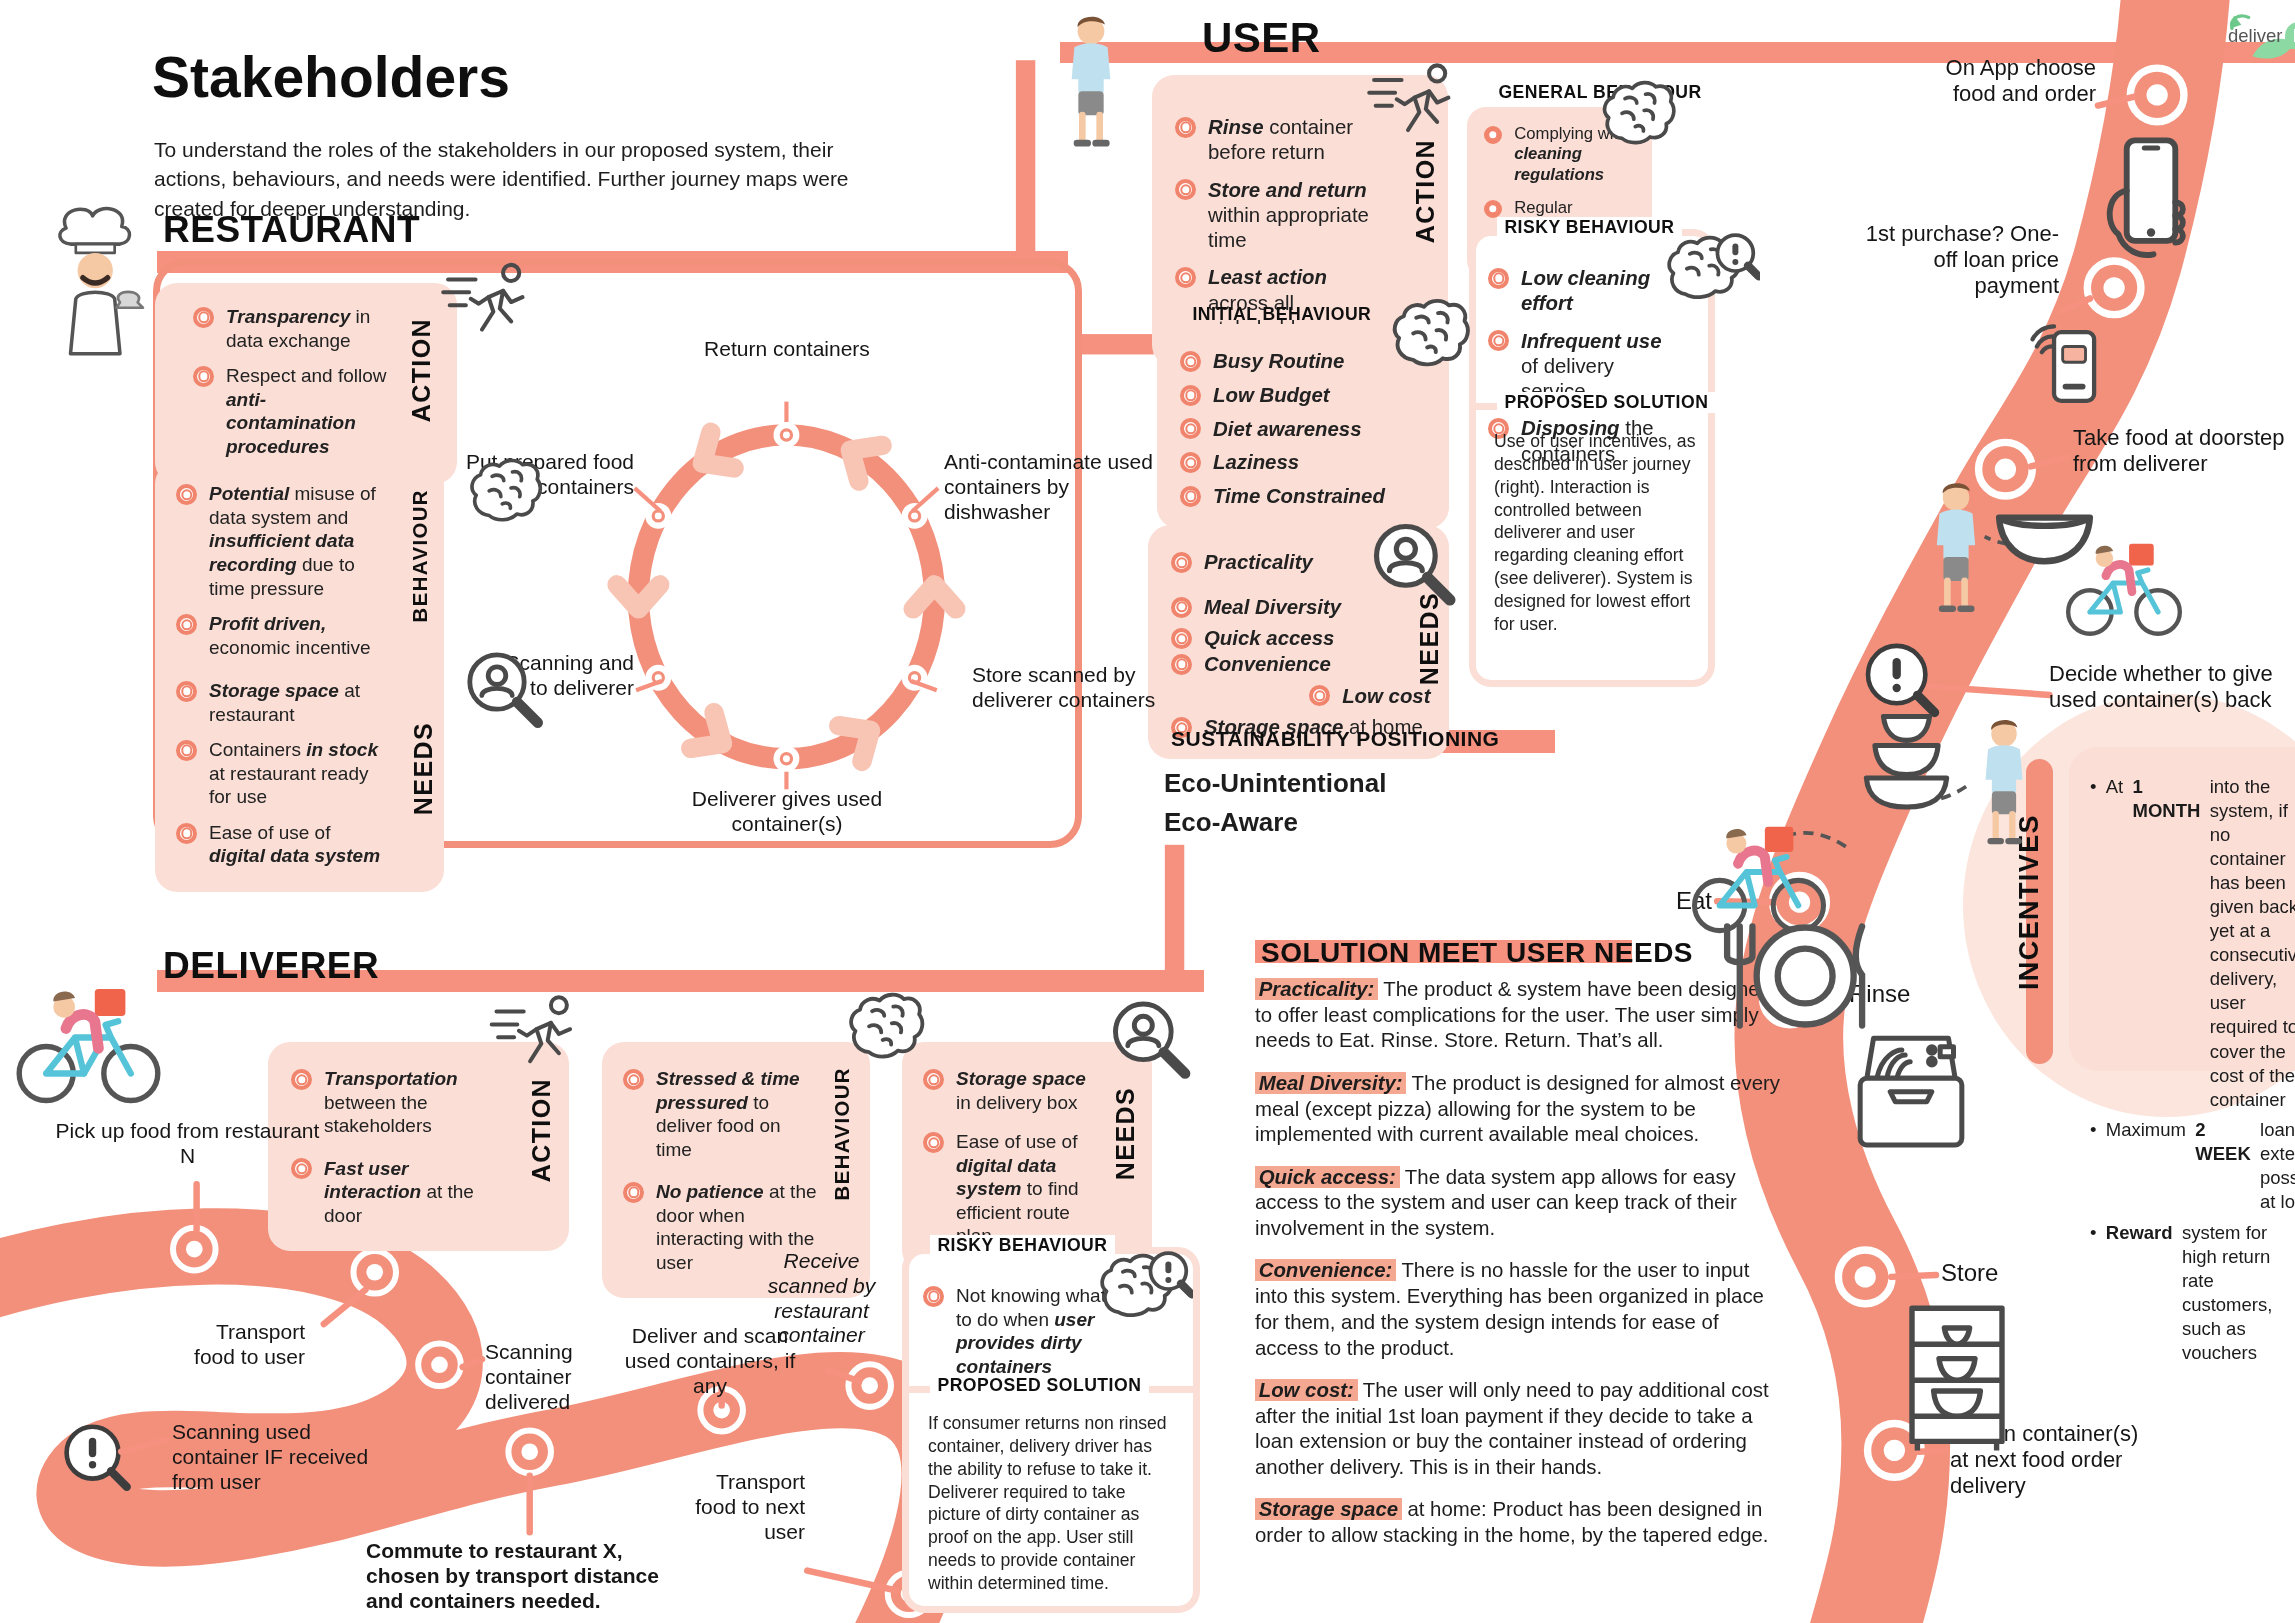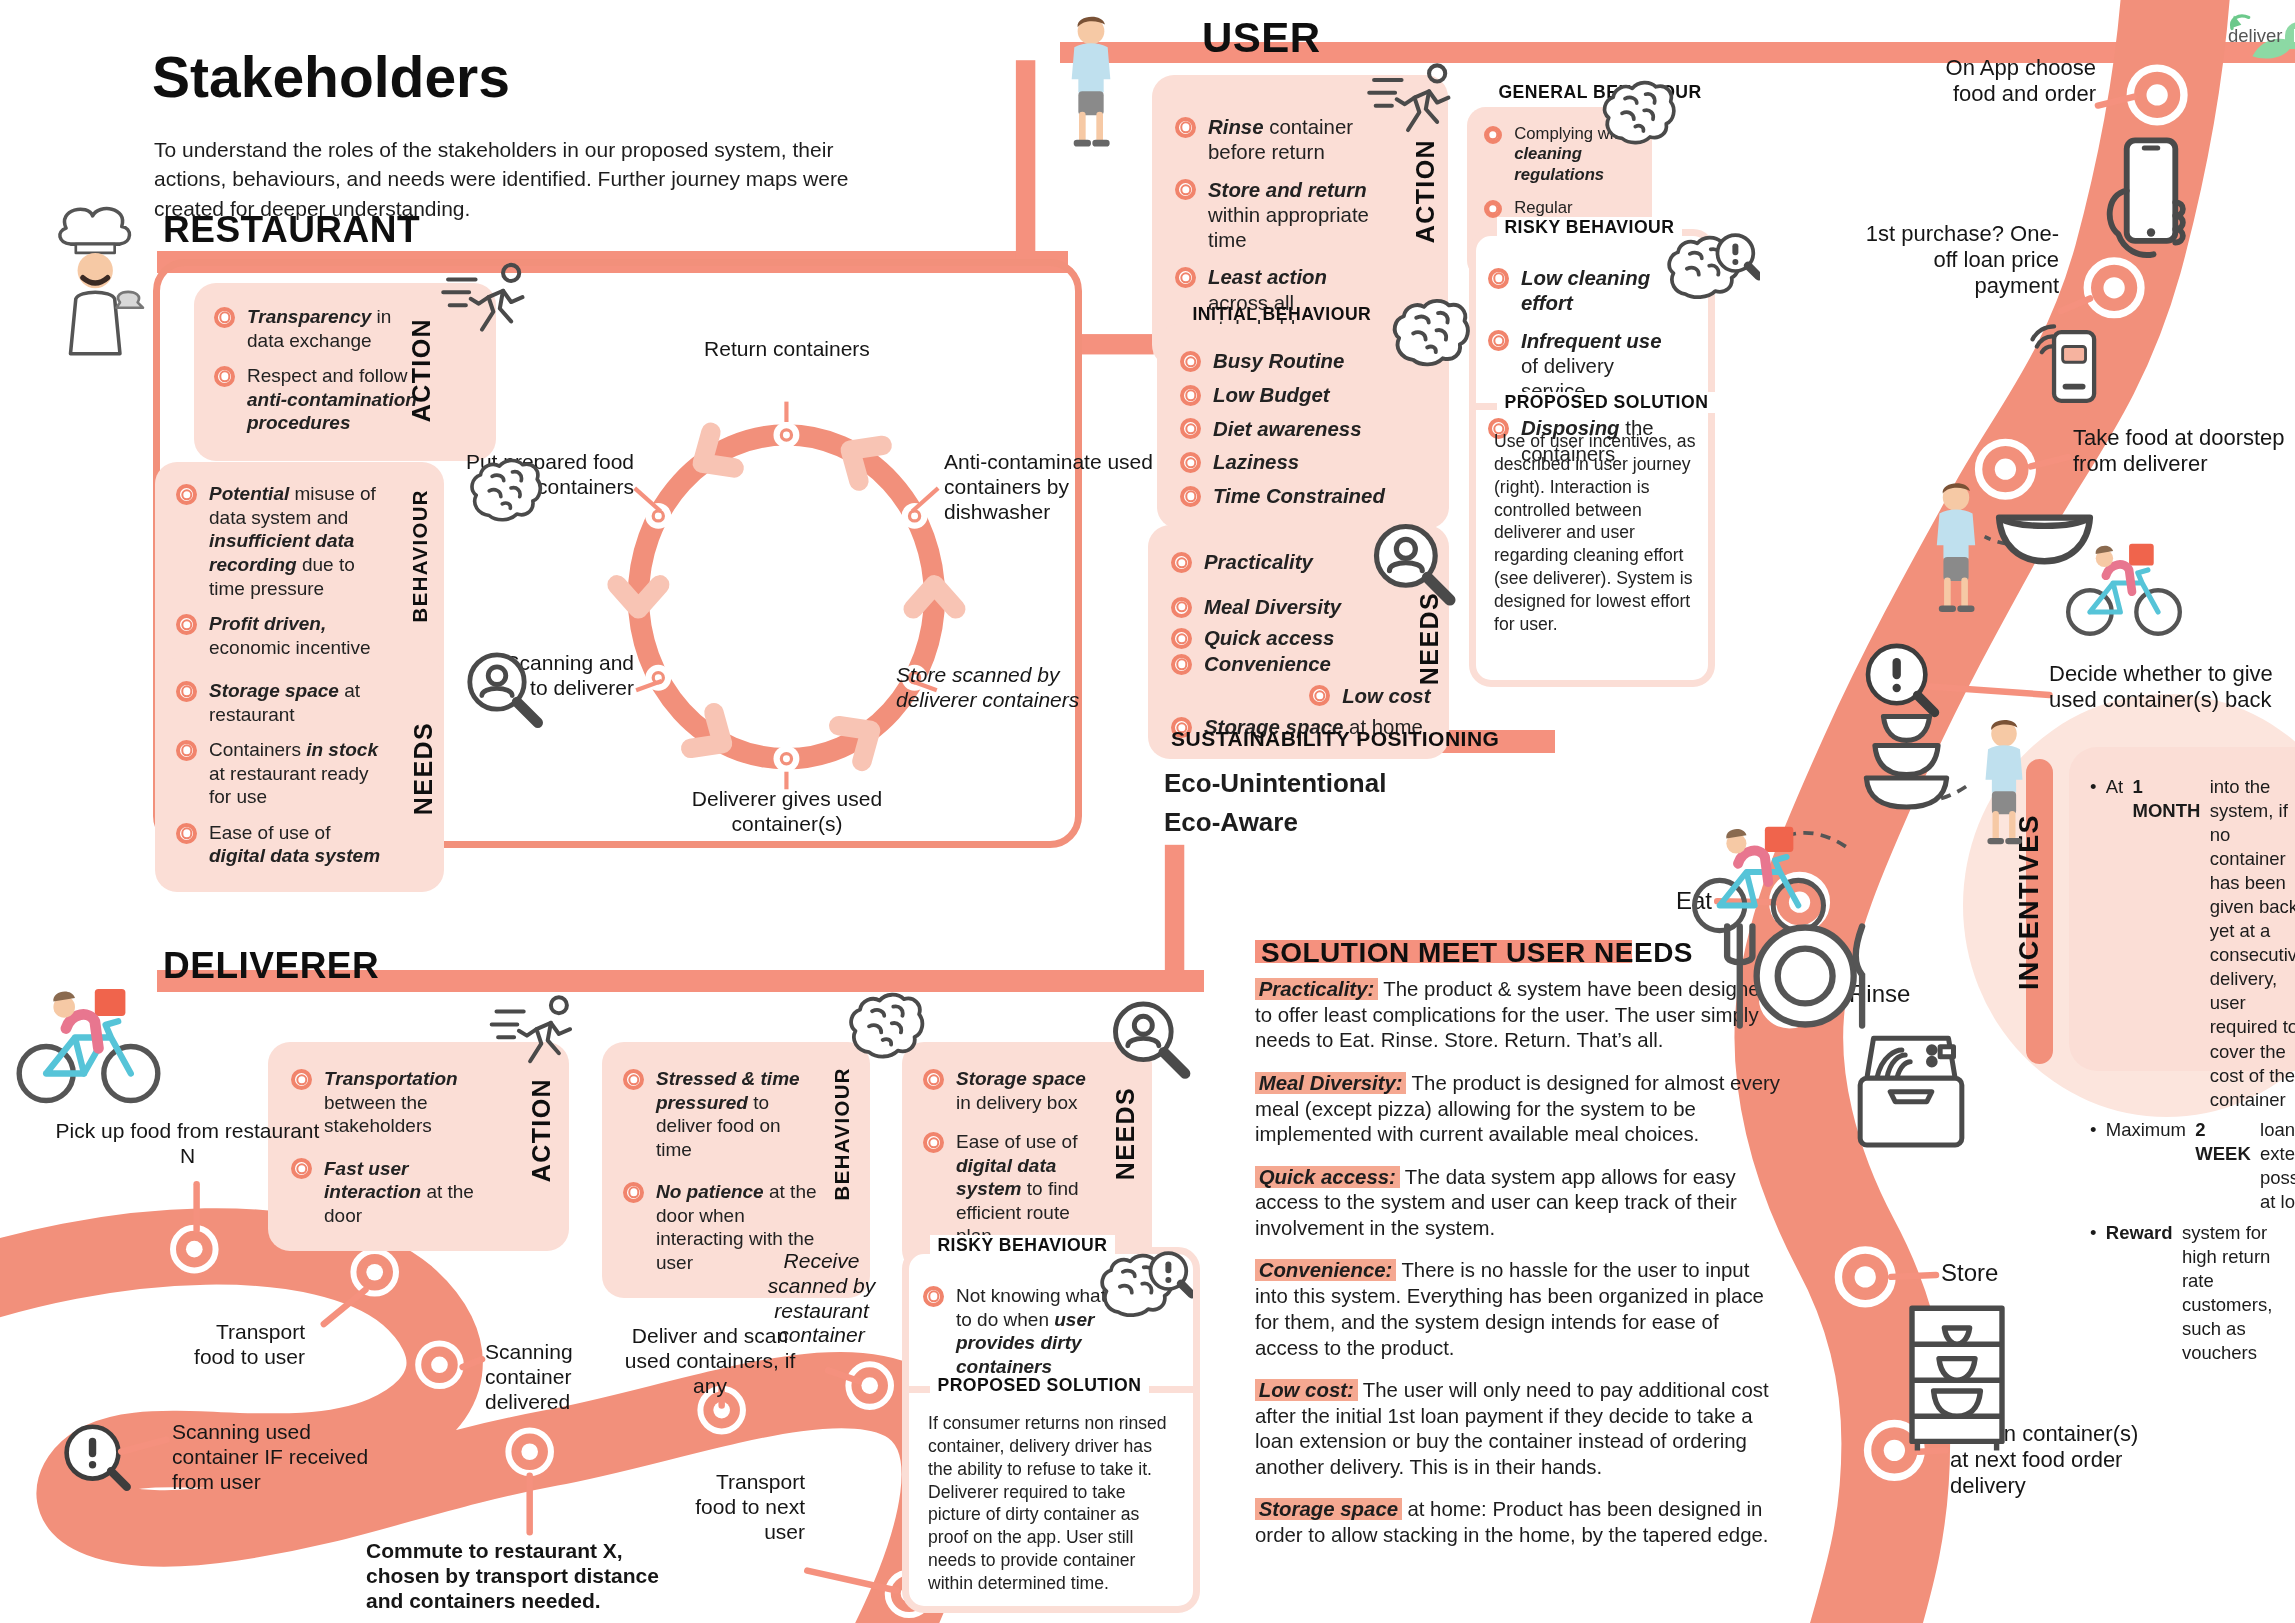--- a/index.html
+++ b/index.html
@@ -245,21 +245,21 @@
         <path d="M25 30 C15 8 50 2 55 16 C62 2 95 6 88 28 C100 30 100 46 86 48 L30 48 C16 46 14 34 25 30 Z" fill="#fff" stroke="#555" stroke-width="4"></path>
         <rect x="36" y="48" width="44" height="10" fill="#fff" stroke="#555" stroke-width="3"></rect>
         <circle cx="58" cy="78" r="20" fill="#F6C9A5"></circle>
         <path d="M44 86 Q58 98 72 86" stroke="#3a2a24" stroke-width="6" fill="none"></path>
         <path d="M30 172 L36 110 C40 100 76 100 80 110 L86 172 Z" fill="#fff" stroke="#555" stroke-width="4"></path>
         <path d="M86 114 C74 98 116 98 106 114 L112 120 L82 120 Z" fill="#d8d8d8" stroke="#777" stroke-width="3"></path>
       </g>
     </svg>
   </div>
 
-  <div class="box" style="left:155px; top:283px; width:302px; padding:22px 69px 14px 20px;margin-left:39px;">
+  <div class="box" style="left:155px; top:283px; width:302px; padding:22px 69px 14px 38px;">
     <div class="bullets">
       <div class="bullet">
           <span class="dot"></span>
           <span class="btext"><span class="seg-b">Transparency</span><span> in data exchange</span></span>
         </div>
       <div class="bullet">
           <span class="dot"></span>
           <span class="btext"><span>Respect and follow </span><span class="seg-b">anti-contamination procedures</span></span>
         </div>
     </div>
@@ -324,21 +324,21 @@
           <path d="M26 62 C26 50 64 50 64 62"></path>
           <path d="M70 70 L96 96" stroke-width="13"></path>
     </g>
       </svg>
   </div>
 
   <div class="jlabel t-c" style="left:669px; top:337px; width:236px;">Return containers</div>
   <div class="jlabel t-r" style="left:463px; top:450px; width:171px;">Put prepared food in containers</div>
   <div class="jlabel" style="left:944px; top:450px; width:213px;">Anti-contaminate used containers by dishwasher</div>
   <div class="jlabel t-r" style="left:481px; top:651px; width:153px;">Scanning and give to deliverer</div>
-  <div class="jlabel" style="left:896px; top:663px; width:185px;font-style:italic;">Store scanned by deliverer containers</div>
+  <div class="jlabel" style="left:972px; top:663px; width:185px;">Store scanned by deliverer containers</div>
   <div class="jlabel t-c" style="left:685px; top:787px; width:204px;">Deliverer gives used container(s)</div>
 
   <div class="heading" style="left:1202px; top:14px; font-size:42px;">USER</div>
   <div class="icon" style="left:1061px; top:11px; width:60px; height:143px;">
     <svg viewBox="0 0 90 210">
         <g stroke-linecap="round">
       <circle cx="45" cy="28" r="20" fill="#F6C9A5"></circle>
       <path d="M25 22 C22 4 62 0 66 18 C56 12 34 10 25 22 Z" fill="#7a5236"></path>
       <path d="M20 52 C34 44 56 44 70 52 L74 100 L64 100 L64 120 L26 120 L26 100 L16 100 Z" fill="#BFE0EE"></path>
       <rect x="26" y="118" width="38" height="36" rx="6" fill="#8a8a8a"></rect>

